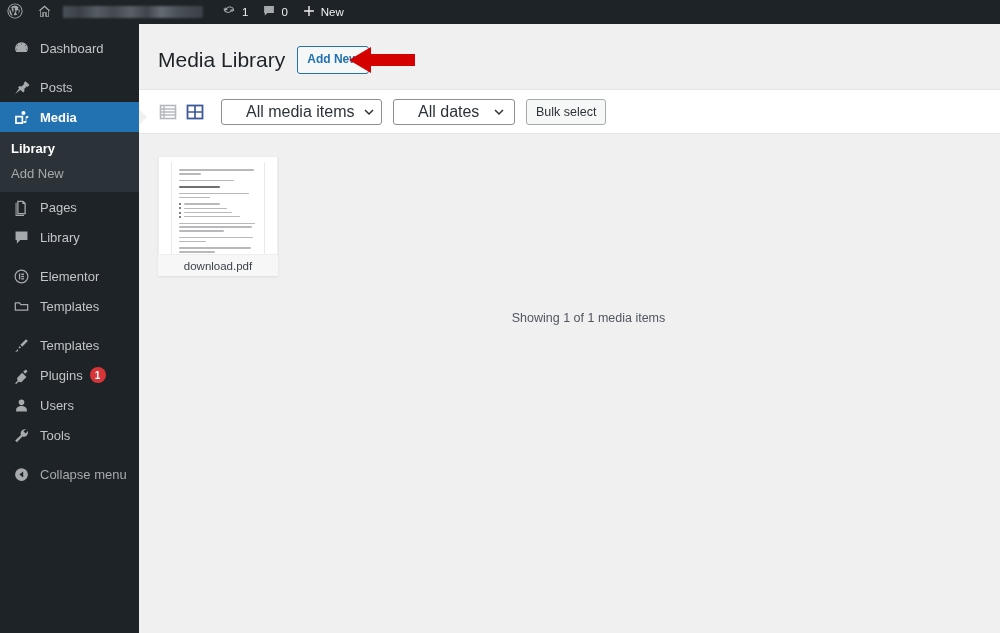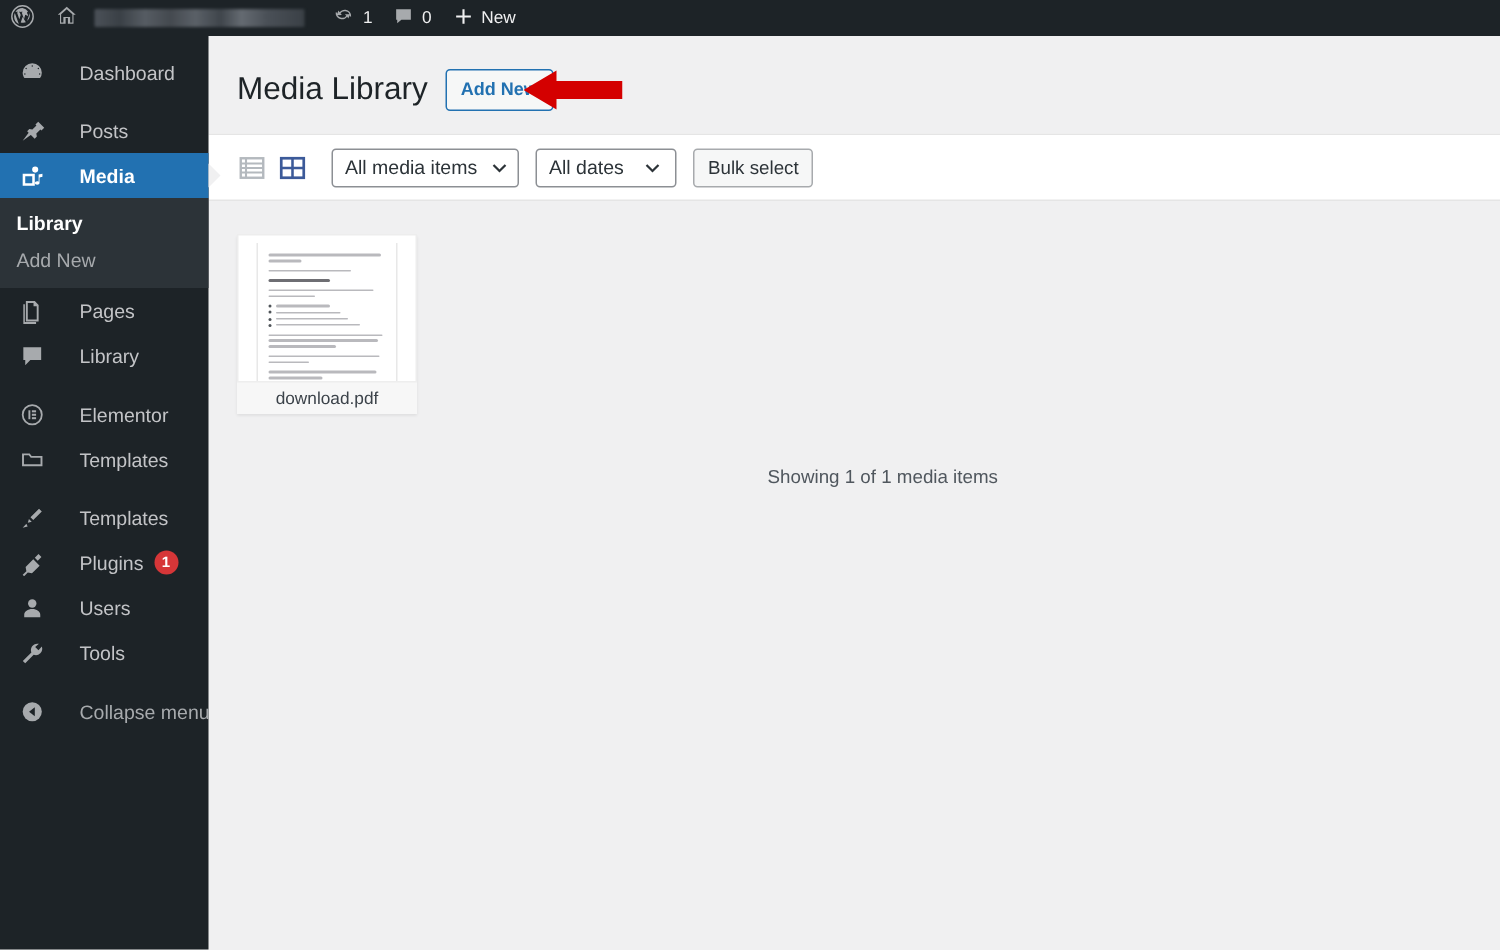--- a/index.html
+++ b/index.html
@@ -52,21 +52,21 @@
     background: #1d2327;
     z-index: 20;
   }
   .menu-item {
     position: relative;
     display: flex; align-items: center;
     height: 30px; padding-left: 11px;
     color: #c3c4c7; font-size: 13px;
     white-space: nowrap;
   }
-  .menu-item .mlabel { margin-left: 22px; }
+  .menu-item .mlabel { margin-left: 9px; }
   .menu-item.current {
     background: #2271b1; color: #fff; font-weight: 600;
   }
   .menu-item.current .mlabel { color: #fff; }
   .menu-arrow {
     position: absolute; right: -8px; top: 50%;
     margin-top: -8px;
     width: 0; height: 0;
     border-top: 8px solid transparent;
     border-bottom: 8px solid transparent;
@@ -138,23 +138,23 @@
     gap: 0;
   }
   .view-switch { display: flex; align-items: center; gap: 7px; margin-right: 16px; }
   .view-icon { width: 20px; height: 20px; cursor: pointer; }
   .tb-select {
     appearance: none;
     background: #fff;
     border: 1px solid #8c8f94;
     border-radius: 3px;
     height: 26px;
-    font-size: 13px;
+    font-size: 16px;
     color: #2c3338;
-    padding: 0 26px 0 8px;
+    padding: 0 26px 0 24px;
     margin-right: 11px;
     font-family: "Liberation Sans", sans-serif;
     cursor: pointer;
     position: relative;
   }
   .select-wrap { position: relative; display: inline-block; }
   .select-caret {
     position: absolute; right: 19px; top: 10px;
     pointer-events: none;
   }

